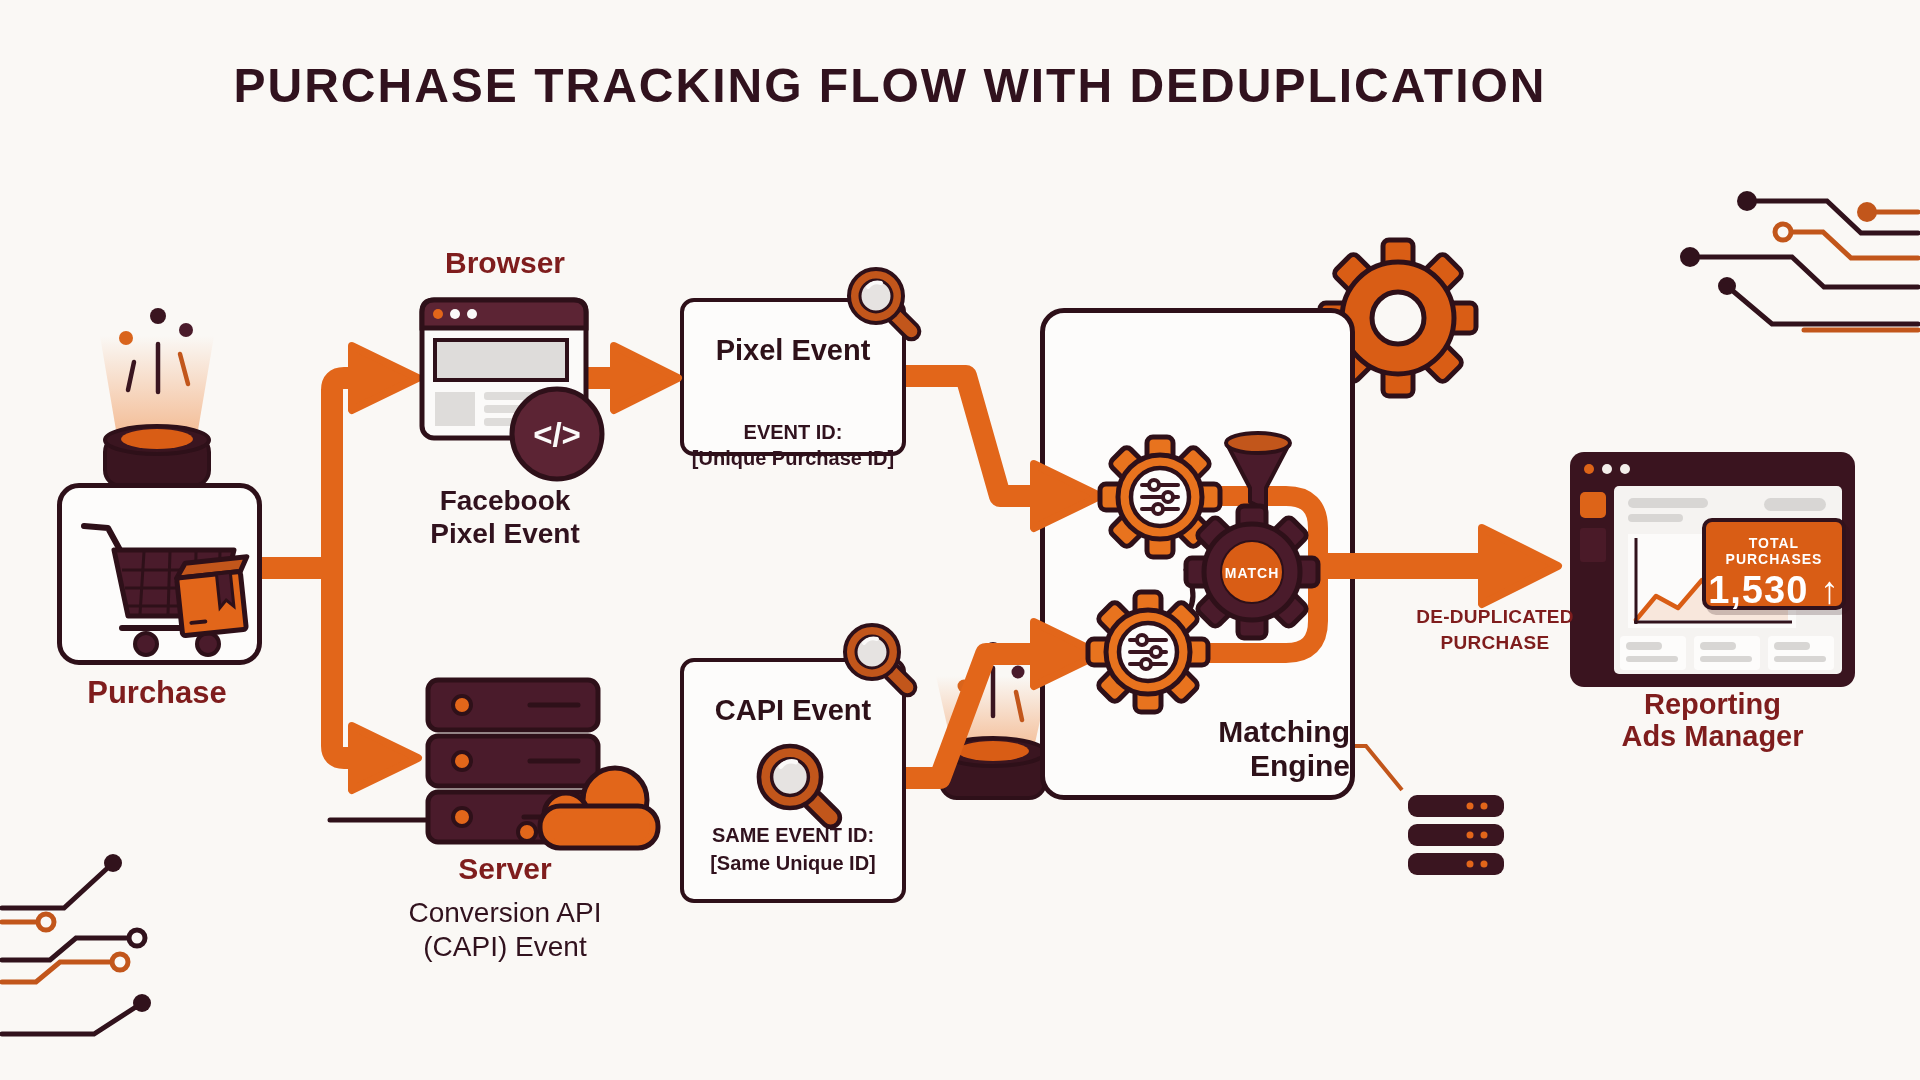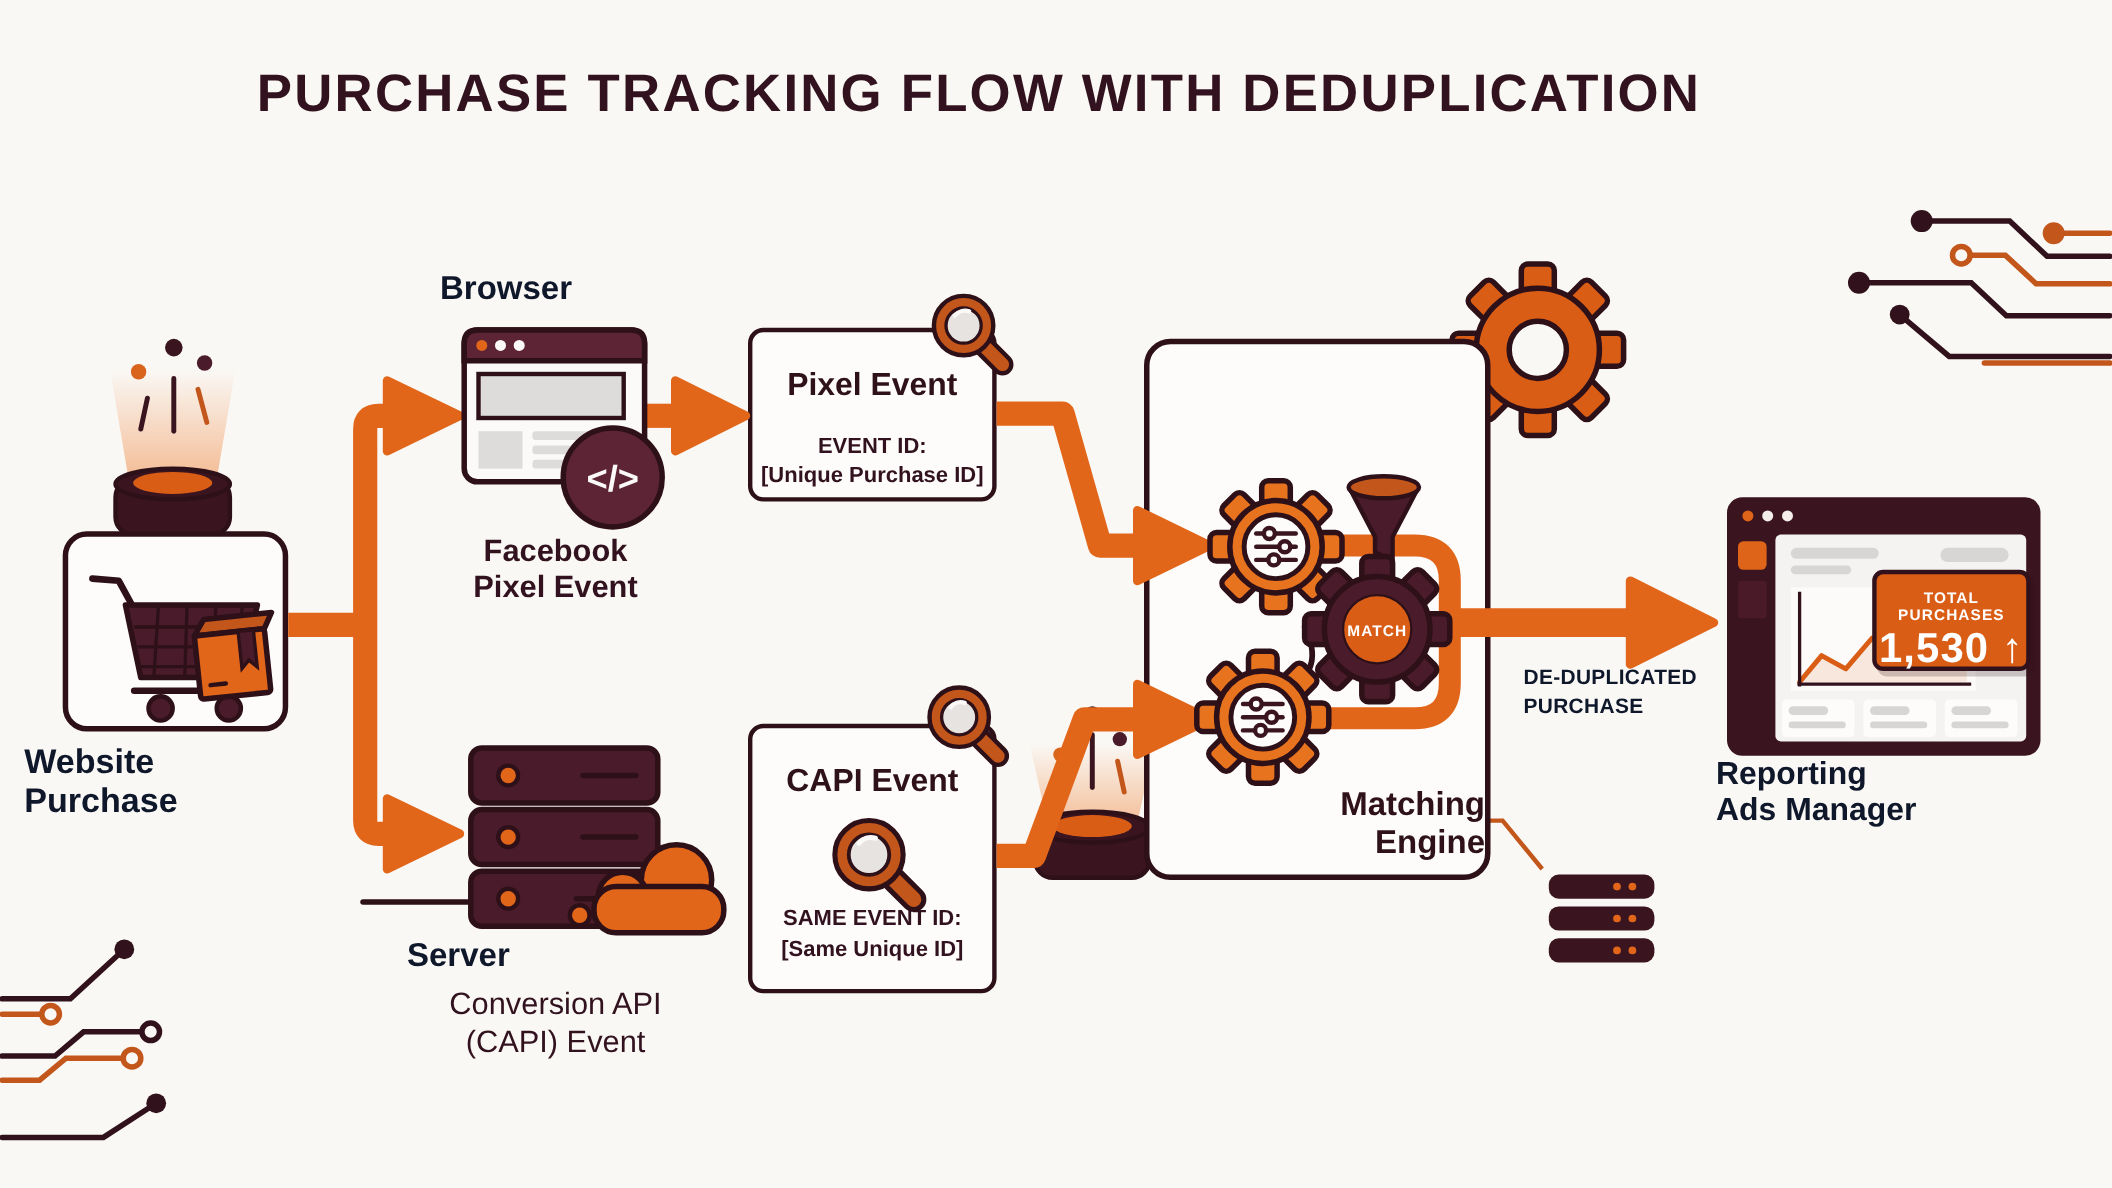--- a/index.html
+++ b/index.html
@@ -13,38 +13,38 @@
   .z1{z-index:1}.z3{z-index:3}
 
   .title{
     left:0;top:58px;width:1780px;text-align:center;
     font-size:48px;font-weight:700;letter-spacing:2px;color:#31121E;z-index:4;
   }
 
   .node-box{
     background:#FDFCFB;border:5px solid #2E1019;border-radius:20px;box-sizing:border-box;z-index:2;
   }
-  .label{ text-align:left;font-weight:800;color:#0f172a;z-index:4;line-height:1.12;}
+  .label{ text-align:center;font-weight:800;color:#7f1d1d;z-index:4;line-height:1.12;}
   .sublabel{ text-align:center;font-weight:500;color:#31121E;z-index:4;line-height:1.18;}
 
   
   .website-box{left:57px;top:483px;width:205px;height:182px;border-radius:22px;}
   .website-label{left:22px;top:676px;width:270px;font-size:31px;}
 
   
   .browser-label{left:400px;top:246px;width:210px;font-size:30px;}
   .fb-label{left:370px;top:484px;width:270px;font-size:28px;font-weight:600;}
 
   
   .pixel-box{left:680px;top:298px;width:226px;height:158px;border-width:4px;border-radius:14px;text-align:center;}
   .capi-box{left:680px;top:658px;width:226px;height:245px;border-width:4px;border-radius:14px;text-align:center;}
   .evt-title{margin-top:32px;font-size:29px;font-weight:800;color:#2E1119;}
   .evt-id{font-size:20px;font-weight:800;color:#31121E;}
   .evt-val{font-size:20px;font-weight:600;color:#31121E;}
-  .pixel-box .evt-id{margin-top:28px;}
+  .pixel-box .evt-id{margin-top:54px;}
   .pixel-box .evt-val{margin-top:3px;}
   .capi-box .evt-id{position:absolute;left:0;width:100%;top:162px;}
   .capi-box .evt-val{position:absolute;left:0;width:100%;top:190px;}
 
   
   .server-label{left:370px;top:852px;width:270px;font-size:30px;}
   .server-sub{left:350px;top:896px;width:310px;font-size:28px;font-weight:500;line-height:1.2;}
 
   
   .dedup-box{left:1040px;top:308px;width:315px;height:492px;border-radius:24px;}
@@ -172,21 +172,20 @@
       <circle cx="120" cy="962" r="8" fill="#FAF8F5" stroke="#C2561B" stroke-width="5"></circle>
       <path d="M142,1003 L94,1034 H2" stroke="#31121C" stroke-width="5"></path>
       <circle cx="142" cy="1003" r="9" fill="#31121C" stroke="none"></circle>
     </g>
   </svg>
 
   <div class="abs title">PURCHASE TRACKING FLOW WITH DEDUPLICATION</div>
 
   <div class="abs node-box website-box"></div>
   <div class="abs label website-label">
-    <div>Website</div>
     <div>Purchase</div>
   </div>
 
   <div class="abs label browser-label">Browser</div>
   <div class="abs sublabel fb-label">
     <div>Facebook</div>
     <div>Pixel Event</div>
   </div>
 
   <div class="abs node-box pixel-box">

